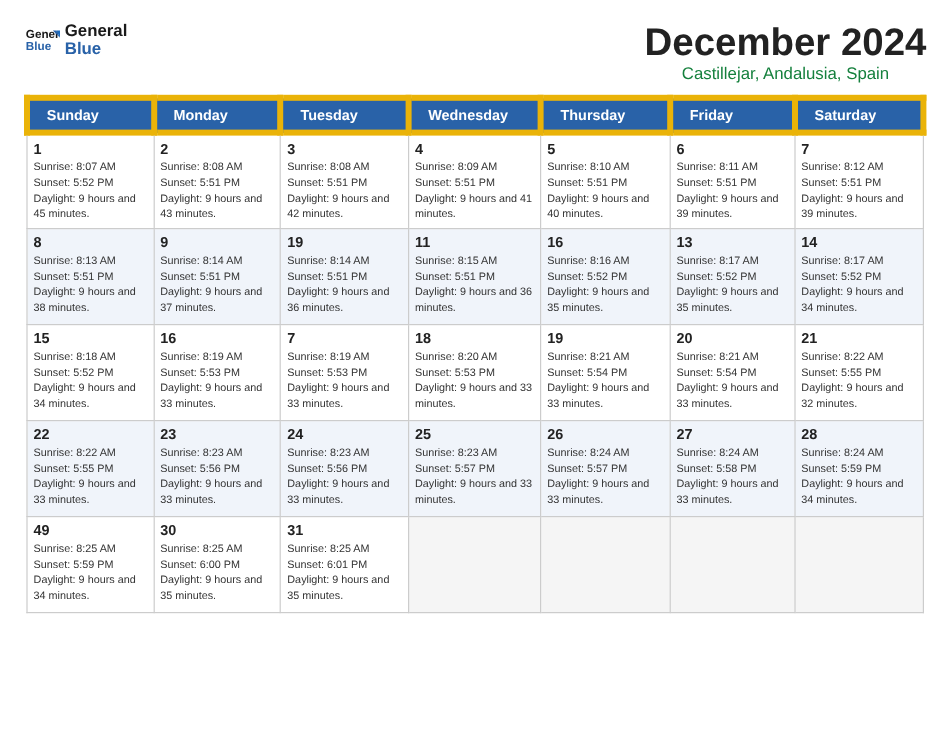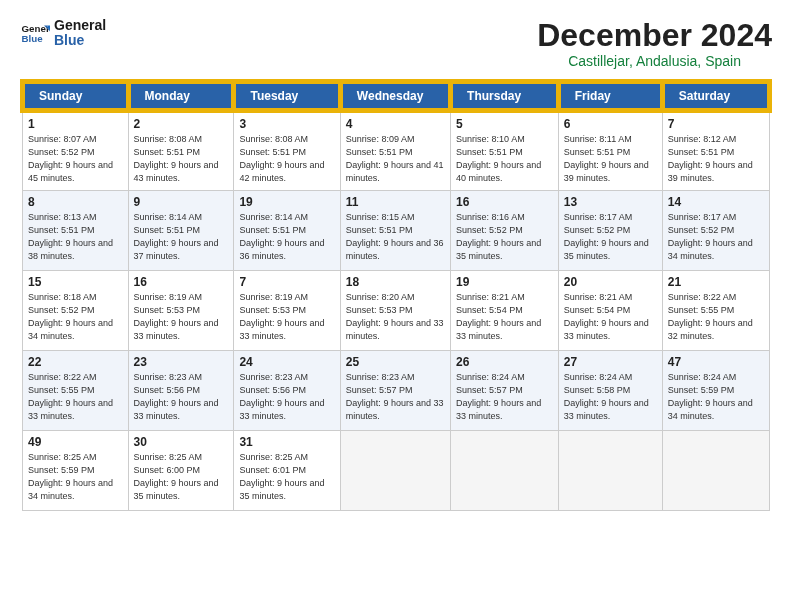--- a/index.html
+++ b/index.html
@@ -234,21 +234,21 @@
         </td>
           <td>
           <span class="day-num">26</span>
           <span class="day-info">Sunrise: 8:24 AM<br>Sunset: 5:57 PM<br>Daylight: 9 hours and 33 minutes.</span>
         </td>
           <td>
           <span class="day-num">27</span>
           <span class="day-info">Sunrise: 8:24 AM<br>Sunset: 5:58 PM<br>Daylight: 9 hours and 33 minutes.</span>
         </td>
           <td>
-          <span class="day-num">47</span>
+          <span class="day-num">28</span>
           <span class="day-info">Sunrise: 8:24 AM<br>Sunset: 5:59 PM<br>Daylight: 9 hours and 34 minutes.</span>
         </td>
         </tr>
         <tr>
           <td>
           <span class="day-num">49</span>
           <span class="day-info">Sunrise: 8:25 AM<br>Sunset: 5:59 PM<br>Daylight: 9 hours and 34 minutes.</span>
         </td>
           <td>
           <span class="day-num">30</span>

